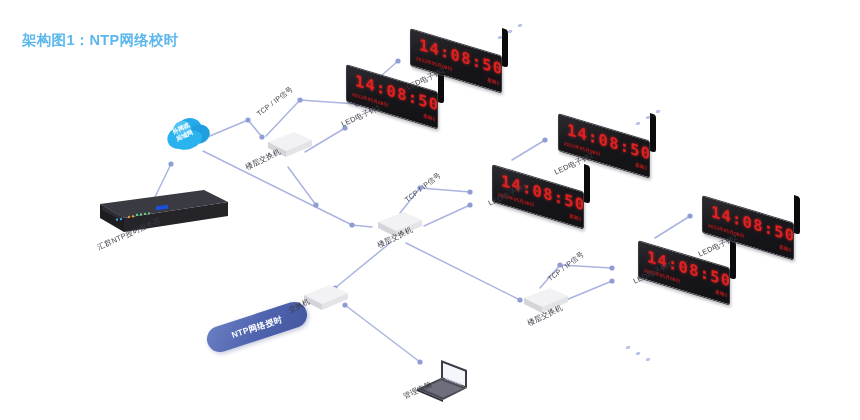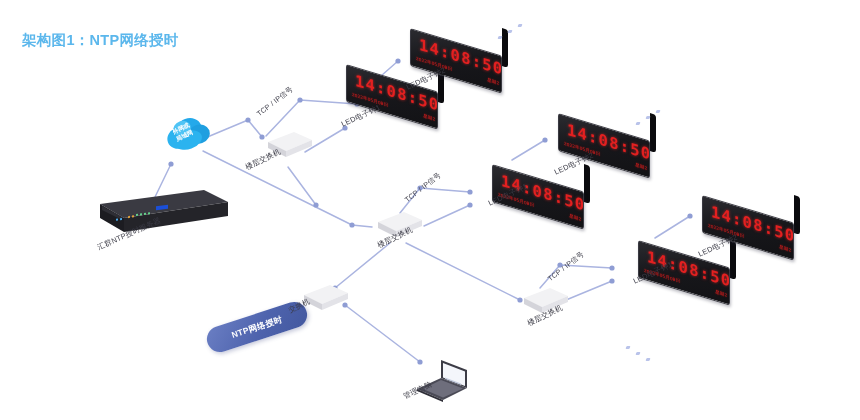--- a/index.html
+++ b/index.html
@@ -162,21 +162,21 @@
     background: #b9c3ea;
     border-radius: 1px;
     transform: skewX(-20deg);
   }
 </style>
 </head>
 <body>
 
 <div id="stage">
 
-  <div id="title">架构图1：NTP网络授时</div>
+  <div id="title">架构图1：NTP网络校时</div>
 
   <svg id="wires" viewBox="0 0 860 420" xmlns="http://www.w3.org/2000/svg">
     <g fill="none" stroke="#aab4e0" stroke-width="1.5" stroke-linecap="round" stroke-linejoin="round">
 
       <path d="M155,197 L171,164"></path>
 
       <path d="M205,138 L248,120 L262,137"></path>
 
       <path d="M203,151 L352,225"></path>
 

